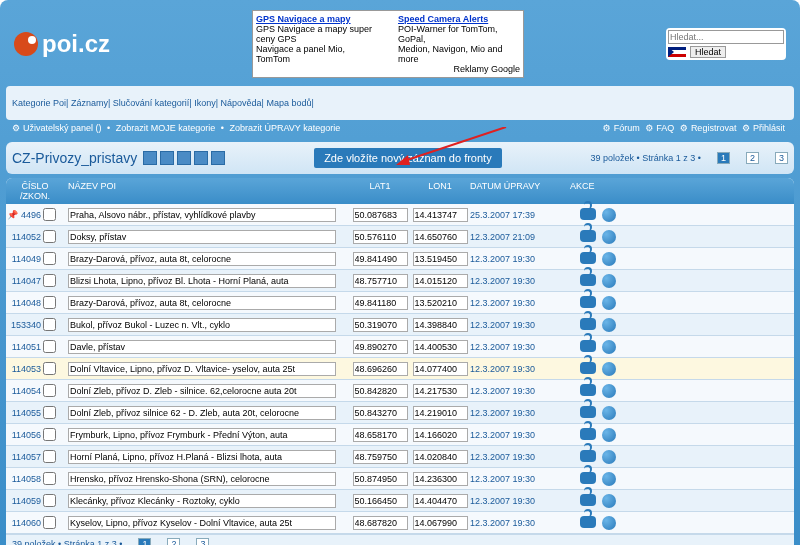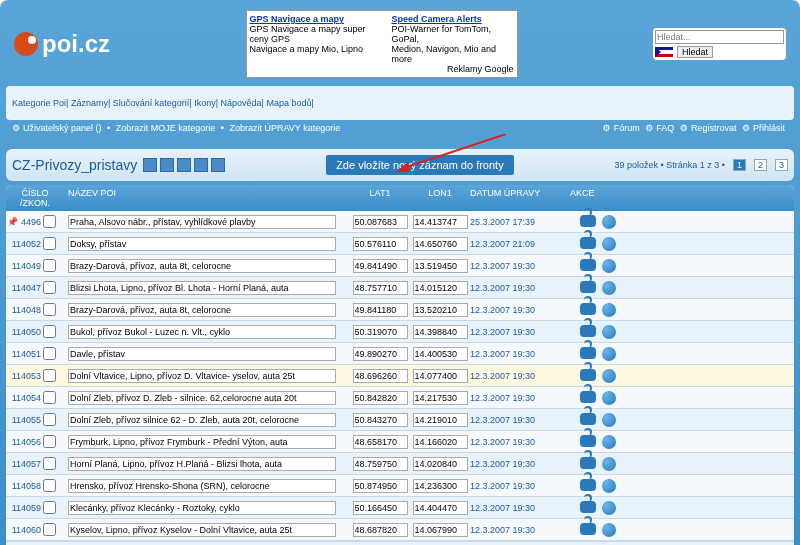--- a/index.html
+++ b/index.html
@@ -6,38 +6,38 @@
 body{background:#fff;width:800px;height:545px;overflow:hidden}
 .outer{background:linear-gradient(#5aa5d8,#3a8dc8);padding:6px;border-radius:8px}
 .header{display:flex;align-items:center;justify-content:space-between;padding:4px 8px}
 .logo{display:flex;align-items:center;gap:4px}
 .logo-circle{width:24px;height:24px;background:#d84a1a;border-radius:50%;position:relative}
 .logo-circle::after{content:'';position:absolute;width:8px;height:8px;background:#fff;border-radius:50%;top:4px;right:2px}
 .logo-text{color:#fff;font-size:24px;font-weight:bold}
 .adbox{background:#fff;border:1px solid #999;padding:3px;display:flex;gap:20px;font-size:8px;width:272px}
 .adbox .col{flex:1}
 .adbox .t{color:#0033cc;text-decoration:underline;font-weight:bold}
-.searchbox{background:#fff;border-radius:4px;padding:2px;display:flex;flex-direction:column;gap:2px;width:133px}
+.searchbox{background:#fff;border-radius:4px;padding:2px;display:flex;flex-direction:column;gap:2px;width:120px}
 .searchbox input{border:1px solid #999;font-size:9px;padding:1px}
 .searchbox .row2{display:flex;align-items:center;gap:4px}
 .flag{width:18px;height:10px;background:linear-gradient(#001f7e 33%,#fff 33% 66%,#c00 66%);position:relative}
 .flag::before{content:'';position:absolute;left:0;top:0;border-left:6px solid #001f7e;border-top:5px solid transparent;border-bottom:5px solid transparent}
 .btn{background:#eee;border:1px solid #999;padding:0 4px;font-size:9px;cursor:pointer}
 .navbar{background:#e8f2fa;border-radius:4px;padding:12px 6px;color:#1a5a9a;margin-top:4px}
 .navbar a{color:#1a5a9a;text-decoration:none}
 .subbar{display:flex;justify-content:space-between;padding:3px 6px;color:#fff;font-size:8px}
 .subbar a{color:#fff;text-decoration:none;margin:0 3px}
-.titlebar{background:linear-gradient(#e8f2fa,#d0e5f5);border-radius:6px;padding:6px;display:flex;align-items:center;justify-content:space-between;position:relative;margin-top:13px}
+.titlebar{background:linear-gradient(#e8f2fa,#d0e5f5);border-radius:6px;padding:6px;display:flex;align-items:center;justify-content:space-between;position:relative;margin-top:6px}
 .titlebar .left{display:flex;align-items:center;gap:6px}
 .titlebar h1{font-size:14px;font-weight:normal;color:#1a5a9a}
 .icons{display:flex;gap:3px}
 .icons span{width:14px;height:14px;background:#4a8bc5;display:inline-block;border:1px solid #2a6ba5}
 .banner{background:#2a7aba;color:#fff;padding:4px 10px;font-size:11px;border-radius:2px}
 .arrow{position:absolute;left:390px;top:-15px;pointer-events:none}
-.pager{color:#1a5a9a;font-size:9px;display:flex;align-items:center;gap:8px}
+.pager{color:#1a5a9a;font-size:9px;display:flex;align-items:center;gap:16px}
 .pager .pg{background:#fff;border:1px solid #8ab;padding:0 3px}
 .pager .pg.active{background:#2a7aba;color:#fff}
 .tablewrap{background:#e8f2fa;border-radius:6px;margin-top:4px;overflow:hidden}
 .thead{background:linear-gradient(#5aa5d8,#3a8dc8);color:#fff;display:flex;padding:3px 4px;font-size:8px}
 .c1{width:50px;text-align:center}
 .c2{width:290px;padding-left:8px}
 .c3{width:60px;text-align:center}
 .c4{width:60px;text-align:center}
 .c5{width:100px;text-align:left}
 .c6{width:100px;text-align:left}
@@ -64,21 +64,21 @@
 <div class="outer">
   <div class="header">
     <div class="logo">
       <div class="logo-circle"></div>
       <span class="logo-text">poi.cz</span>
     </div>
     <div class="adbox">
       <div class="col">
         <div class="t">GPS Navigace a mapy</div>
         <div>GPS Navigace a mapy super ceny GPS</div>
-        <div>Navigace a mapy Mio, Lipno</div>
+        <div>Navigace a panel Mio, TomTom</div>
       </div>
       <div class="col">
         <div class="t">Speed Camera Alerts</div>
         <div>POI-Warner for TomTom, GoPal,</div>
         <div>Medion, Navigon, Mio and more</div>
         <div style="text-align:right">Reklamy Google</div>
       </div>
     </div>
     <div class="searchbox">
       <input type="text" placeholder="Hledat..." style="">
@@ -212,21 +212,21 @@
           <div class="c3"><input type="text" value="49.841180" style=""></div>
           <div class="c4"><input type="text" value="13.520210" style=""></div>
           <div class="c5">12.3.2007 19:30</div>
           <div class="c6 akce">
             <div class="phone"></div>
             <div class="globe"></div>
           </div>
         </div>
         <div class="row">
           <div class="c1">
-            <span>114050</span>
+            <span>153340</span>
             <input type="checkbox" style="">
           </div>
           <div class="c2"><input type="text" value="Bukol, přívoz Bukol - Luzec n. Vlt., cyklo" style=""></div>
           <div class="c3"><input type="text" value="50.319070" style=""></div>
           <div class="c4"><input type="text" value="14.398840" style=""></div>
           <div class="c5">12.3.2007 19:30</div>
           <div class="c6 akce">
             <div class="phone"></div>
             <div class="globe"></div>
           </div>

